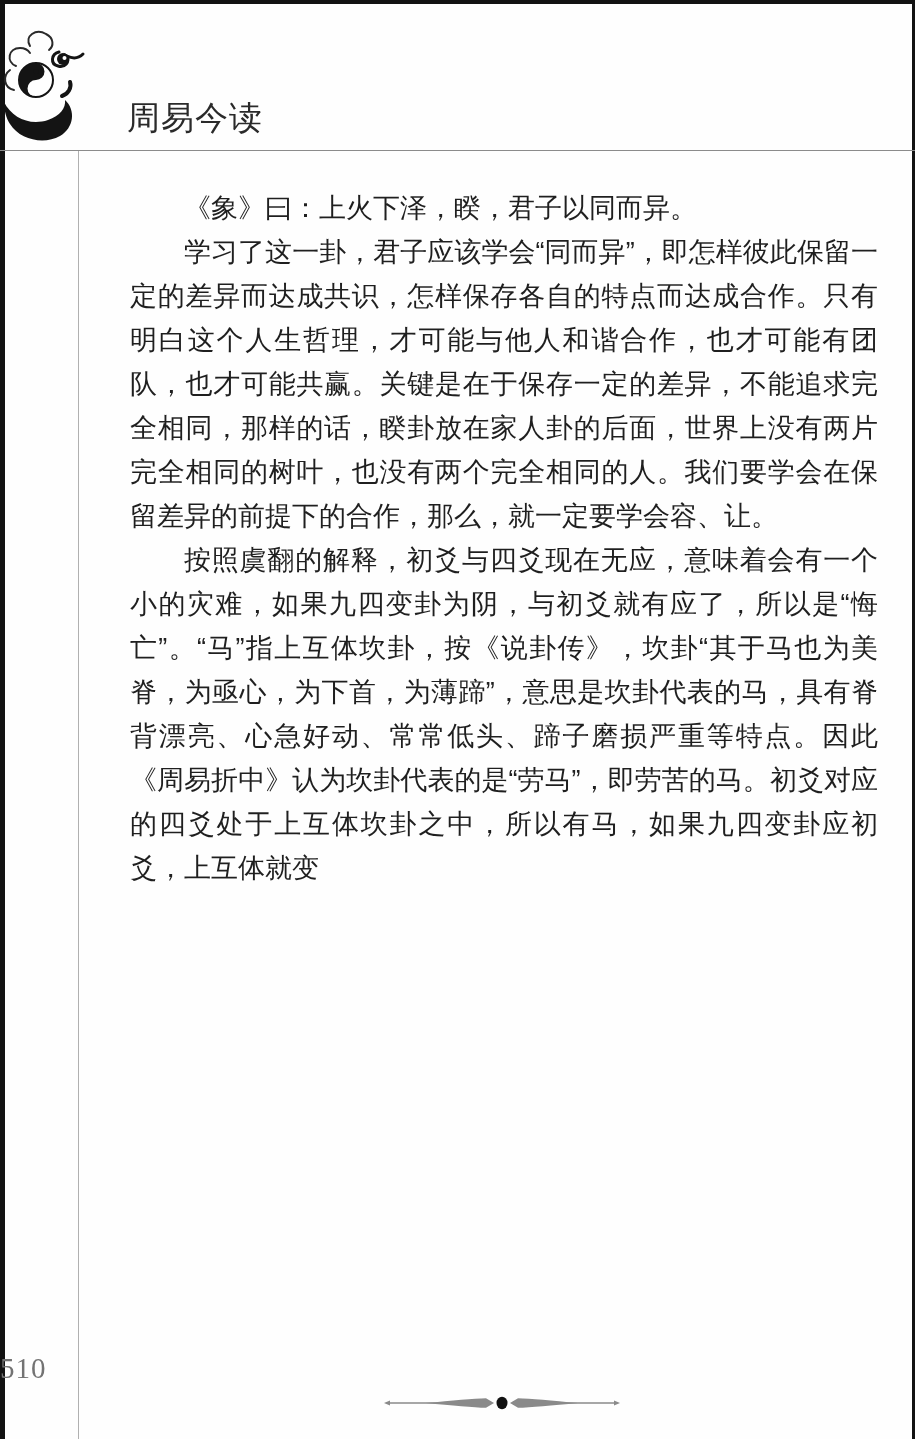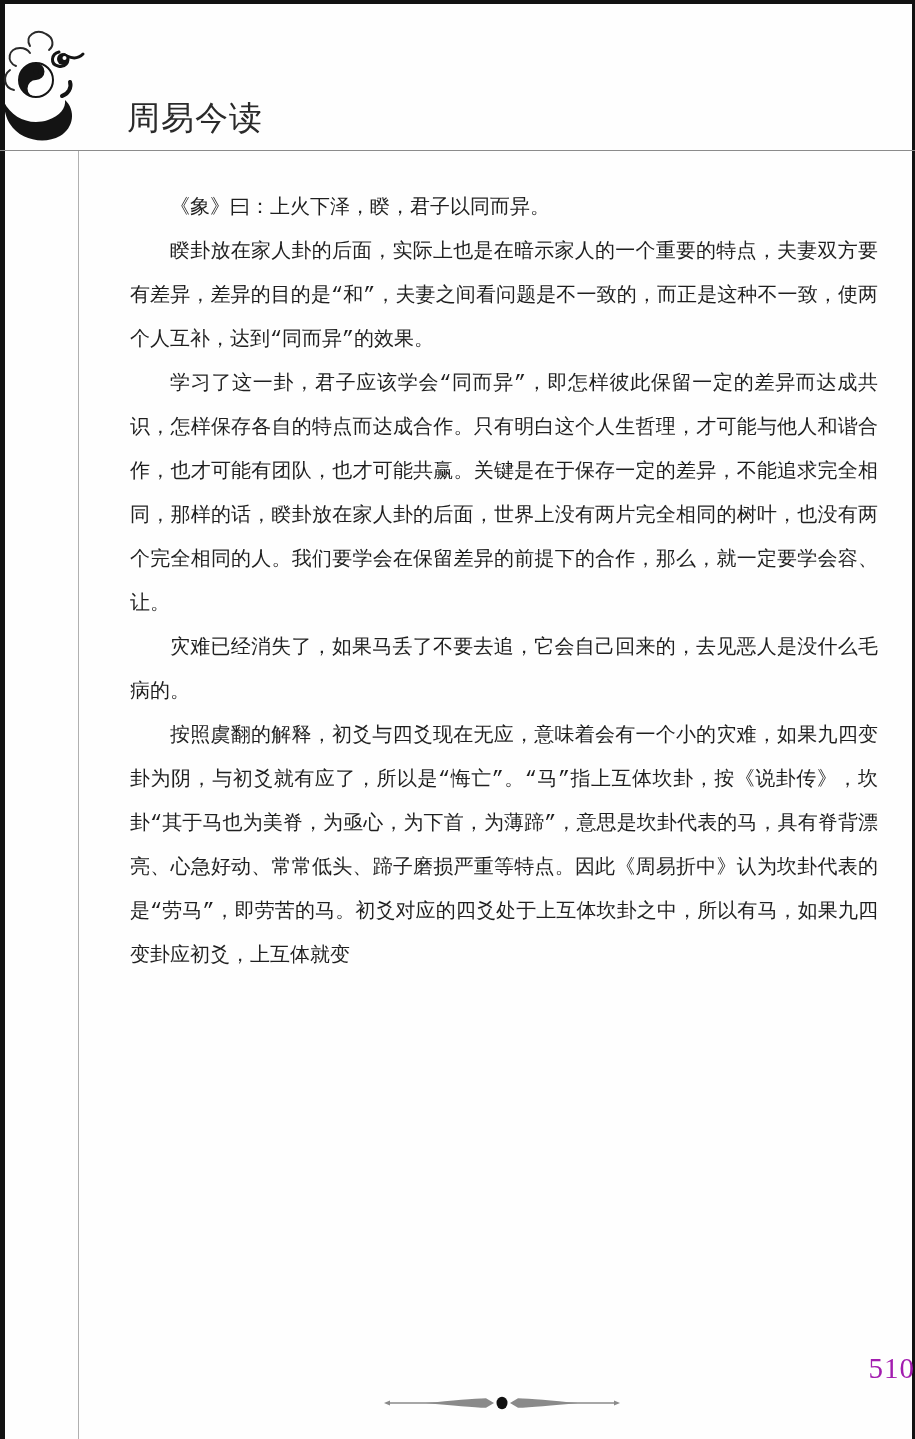--- a/index.html
+++ b/index.html
@@ -38,33 +38,33 @@
     position: absolute; top: 151px; left: 78px; width: 0; height: 1288px;
     border-left: 1px solid #b0b0b0;
   }
 
   
   .text-block {
     position: absolute; top: 186px; left: 130px; width: 748px;
   }
   .text-block p.para {
     margin: 0; padding: 0;
-    font-size: 20px; line-height: 44px;
+    font-size: 27px; line-height: 44px;
     text-align: justify;
     text-indent: 2em;
     color: #1f1f1f;
-    font-family: Liberation Mono, monospace;
+    font-family: Liberation Sans, sans-serif;
   }
 
   
   .page-number {
     position: absolute; top: 1352px; left: 0; width: 1000px;
     transform: translateX(0px);
-    text-align: right; width: 915px;
-    font-size: 29px; color: #a21caf;
+    text-align: left; width: 915px;
+    font-size: 29px; color: #737373;
     letter-spacing: 1px;
   }
   .footer-ornament {
     position: absolute; top: 1392px; left: 382px; width: 240px; height: 22px;
   }
 </style>
 </head>
 <body>
 
 <div class="page">
@@ -97,23 +97,21 @@
       </svg>
     </div>
     <div class="book-title">周易今读</div>
   </div>
 
   <div class="header-rule"></div>
   <div class="margin-rule"></div>
 
   <div class="text-block">
       <p class="para">《象》曰：上火下泽，睽，君子以同而异。</p>
-      <p class="para">睽卦放在家人卦的后面，实际上也是在暗示家人的一个重要的特点，夫妻双方要有差异，差异的目的是“和”，夫妻之间看问题是不一致的，而正是这种不一致，使两个人互补，达到“同而异”的效果。</p>
       <p class="para">学习了这一卦，君子应该学会“同而异”，即怎样彼此保留一定的差异而达成共识，怎样保存各自的特点而达成合作。只有明白这个人生哲理，才可能与他人和谐合作，也才可能有团队，也才可能共赢。关键是在于保存一定的差异，不能追求完全相同，那样的话，睽卦放在家人卦的后面，世界上没有两片完全相同的树叶，也没有两个完全相同的人。我们要学会在保留差异的前提下的合作，那么，就一定要学会容、让。</p>
-      <p class="para">灾难已经消失了，如果马丢了不要去追，它会自己回来的，去见恶人是没什么毛病的。</p>
       <p class="para">按照虞翻的解释，初爻与四爻现在无应，意味着会有一个小的灾难，如果九四变卦为阴，与初爻就有应了，所以是“悔亡”。“马”指上互体坎卦，按《说卦传》，坎卦“其于马也为美脊，为亟心，为下首，为薄蹄”，意思是坎卦代表的马，具有脊背漂亮、心急好动、常常低头、蹄子磨损严重等特点。因此《周易折中》认为坎卦代表的是“劳马”，即劳苦的马。初爻对应的四爻处于上互体坎卦之中，所以有马，如果九四变卦应初爻，上互体就变</p>
     </div>
 
   <div class="page-number">510</div>
   <div class="footer-ornament">
     <svg viewBox="0 0 240 22" width="240" height="22" xmlns="http://www.w3.org/2000/svg">
 
       <line x1="6" y1="11" x2="58" y2="11" stroke="#8a8a8a" stroke-width="1.4"></line>
       <path d="M2 11 l 6 -2.4 l 0 4.8 z" fill="#8a8a8a"></path>
 

